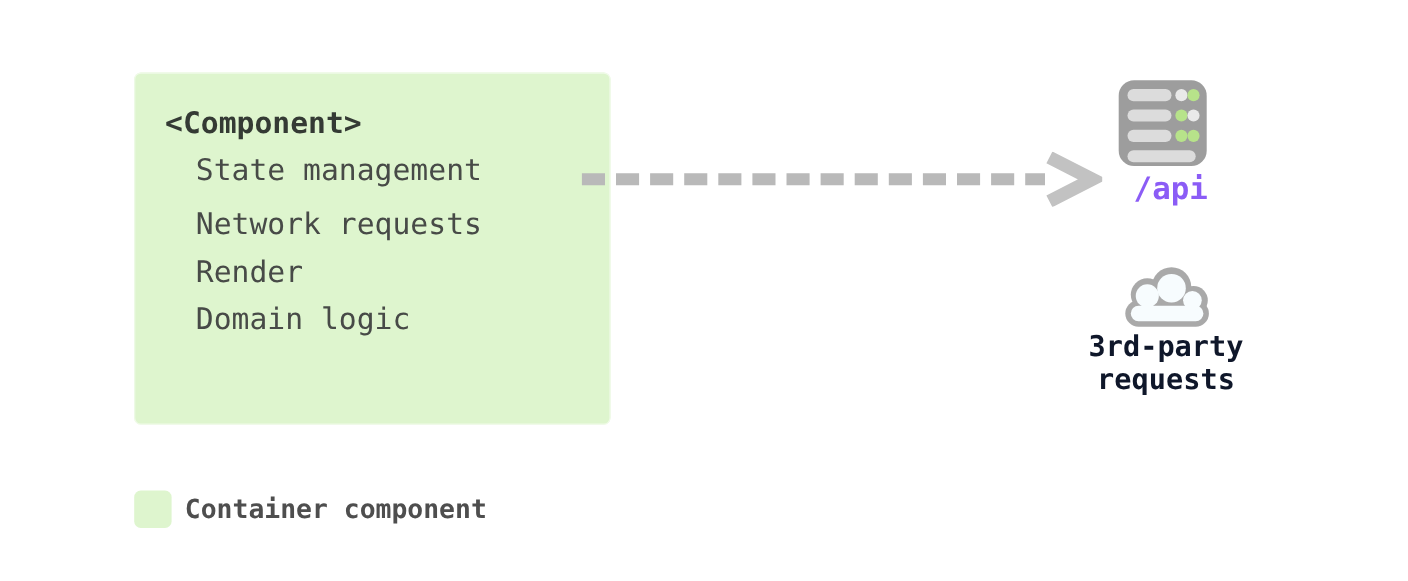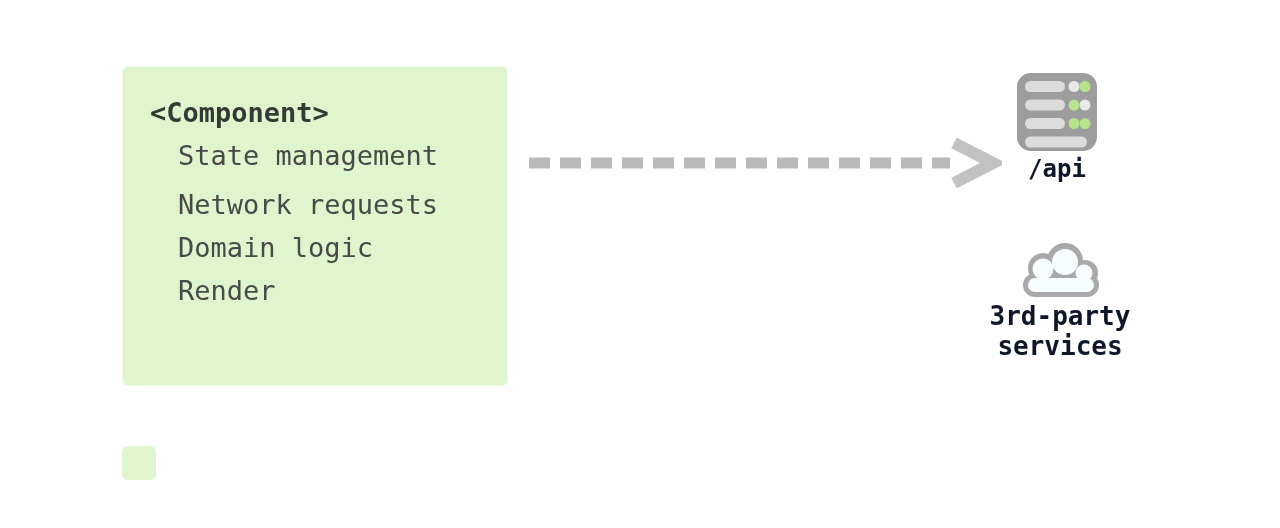--- a/index.html
+++ b/index.html
@@ -9,21 +9,21 @@
     height: 528px;
     background: #ffffff;
     overflow: hidden;
     font-family: "DejaVu Sans Mono", "Liberation Mono", monospace;
   }
 
   
   .component-box {
     position: absolute;
     left: 122px; top: 66px;
-    width: 386px; height: 320px;
+    width: 433px; height: 320px;
     background: #def5ce;
     border-radius: 6px;
     box-shadow: 0 0 0 2px #ffffff, inset 0 0 0 1px rgba(255,255,255,0.55);
     box-sizing: border-box;
     padding: 25px 0 0 28px;
   }
   .code-line {
     font-size: 27px;
     line-height: 43px;
     white-space: pre;
@@ -46,24 +46,24 @@
   
   .server-svg {
     position: absolute;
     left: 1016px; top: 72px;
     width: 82px; height: 80px;
   }
   .api-label {
     position: absolute;
     left: 1016px; top: 155px;
     width: 82px;
-    text-align: center;
+    text-align: right;
     font-weight: bold;
-    font-size: 24px;
-    color: #0f172a;
+    font-size: 28px;
+    color: #8b5cf6;
   }
 
   
   .cloud-svg {
     position: absolute;
     left: 1017px; top: 237px;
     width: 88px; height: 66px;
   }
   .thirdparty-label {
     position: absolute;
@@ -97,22 +97,22 @@
 </style>
 </head>
 <body>
 
 <div class="canvas">
 
   <div class="component-box">
     <div class="code-line tag">&lt;Component&gt;</div>
     <div class="code-line item">State management</div>
     <div class="code-line item first">Network requests</div>
+    <div class="code-line item">Render</div>
     <div class="code-line item">Domain logic</div>
-    <div class="code-line item">Render</div>
   </div>
 
   <svg class="arrow-svg" viewBox="0 0 476 50" aria-hidden="true">
     <line x1="3" y1="25" x2="424" y2="25" stroke="#b9b9b9" stroke-width="11" stroke-dasharray="21 10"></line>
     <polyline points="428,5 467,25 428,45" fill="none" stroke="#c2c2c2" stroke-width="12" stroke-linejoin="miter" stroke-linecap="butt"></polyline>
   </svg>
 
   <svg class="server-svg" viewBox="0 0 82 80" aria-hidden="true">
     <rect x="1" y="1" width="80" height="78" rx="14" fill="#9d9d9d"></rect>
 
@@ -143,20 +143,21 @@
 
     <g fill="#f7fcfe">
       <rect x="11" y="41" width="66" height="14" rx="7"></rect>
       <circle cx="26" cy="32" r="10.5"></circle>
       <circle cx="48" cy="25" r="13"></circle>
       <circle cx="67" cy="36" r="8.5"></circle>
     </g>
   </svg>
   <div class="thirdparty-label">
     <div>3rd-party</div>
-    <div>services</div>
+    <div>requests</div>
   </div>
 
   <div class="legend">
     <div class="legend-swatch"></div>
+    <div class="legend-label">Container component</div>
   </div>
 
 </div>
 
 </body></html>

